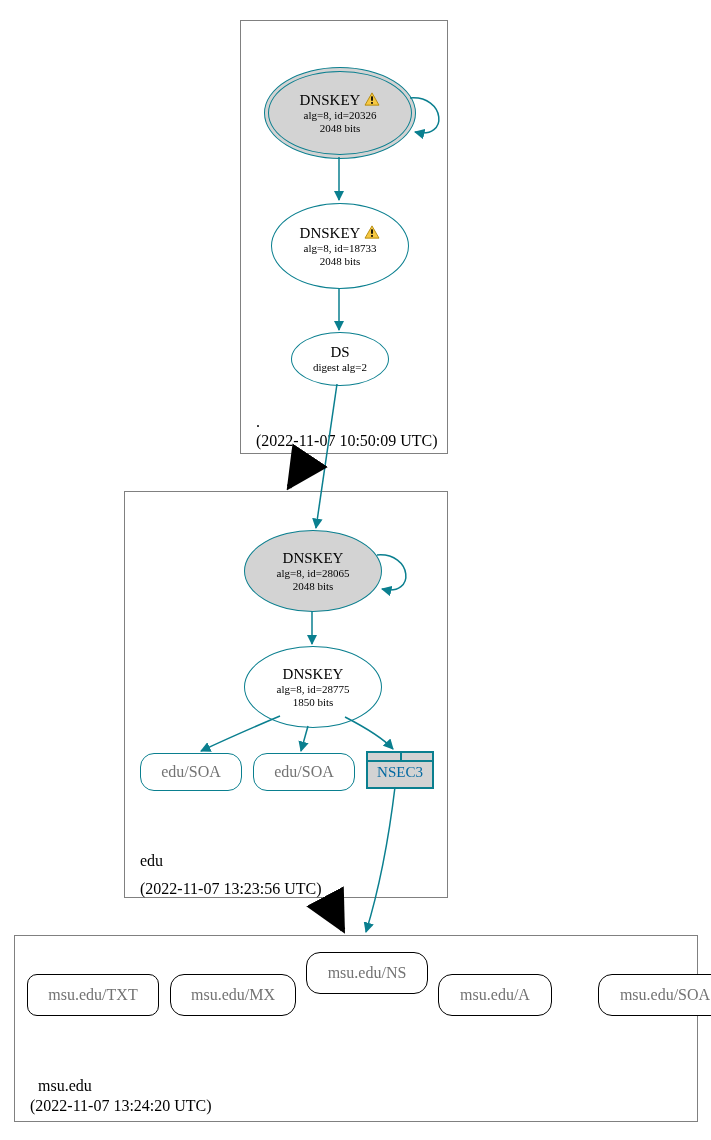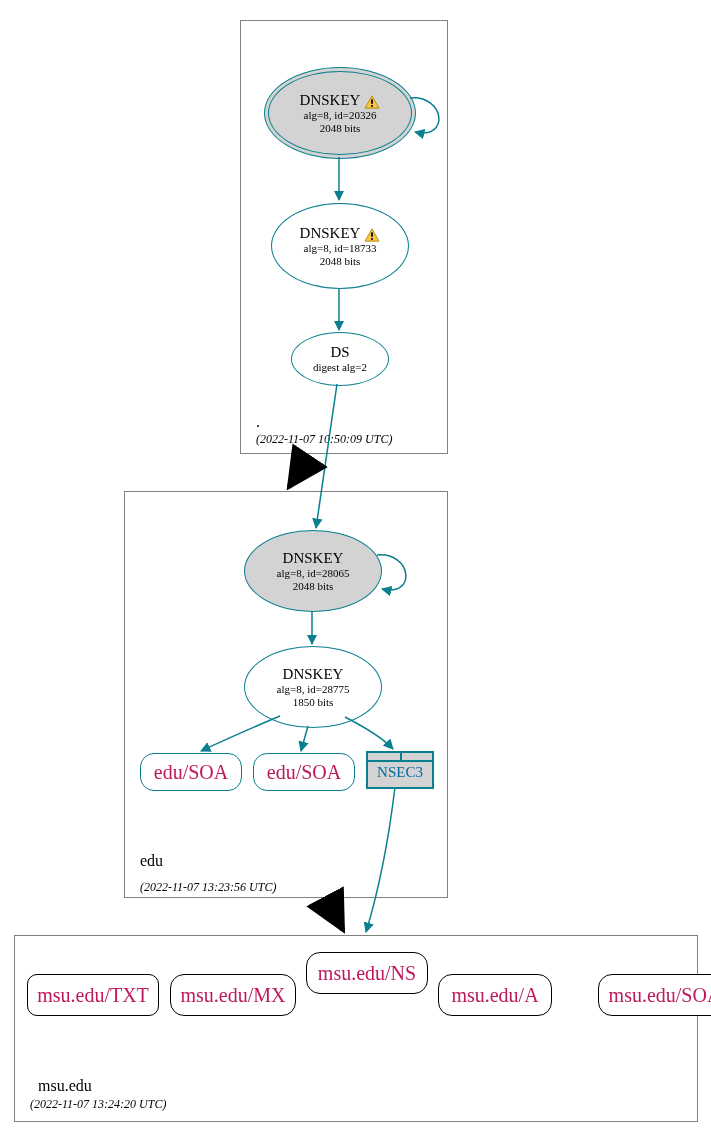--- a/index.html
+++ b/index.html
@@ -18,22 +18,21 @@
   }
   .zone-label {
     position: absolute;
     font-family: "Times New Roman", serif;
     color: #000;
   }
   .zone-name {
     font-size: 16px;
   }
   .zone-time {
-    font-size: 12px;
-    font-style: italic;
+    font-size: 16px;
   }
   
   .ellipse {
     position: absolute;
     border: 1.5px solid #0a7f8f;
     border-radius: 50%;
     display: flex;
     flex-direction: column;
     align-items: center;
     justify-content: center;
@@ -47,37 +46,37 @@
     border: 1.5px solid #0a7f8f;
     border-radius: 50%;
   }
   .ellipse.gray { background: #d3d3d3; }
   .ellipse.white { background: #fff; }
   .node-title {
     font-size: 15px;
     color: #000;
     white-space: nowrap;
     display: inline-flex;
-    align-items: flex-end;
+    align-items: flex-start;
     gap: 4px;
   }
   .node-sub {
     font-size: 11px;
     color: #000;
   }
   
   .rrect {
     position: absolute;
     border-radius: 14px;
     background: #fff;
     display: flex;
     align-items: center;
     justify-content: center;
-    font-size: 20px;
-    color: #be185d;
+    font-size: 16px;
+    color: #737373;
     text-align: center;
     padding: 0 6px;
     white-space: nowrap;
   }
   .rrect.teal { border: 1.5px solid #0a7f8f; }
   .rrect.black { border: 1.5px solid #000; }
   
   .nsec3 {
     position: absolute;
     background: #d3d3d3;

